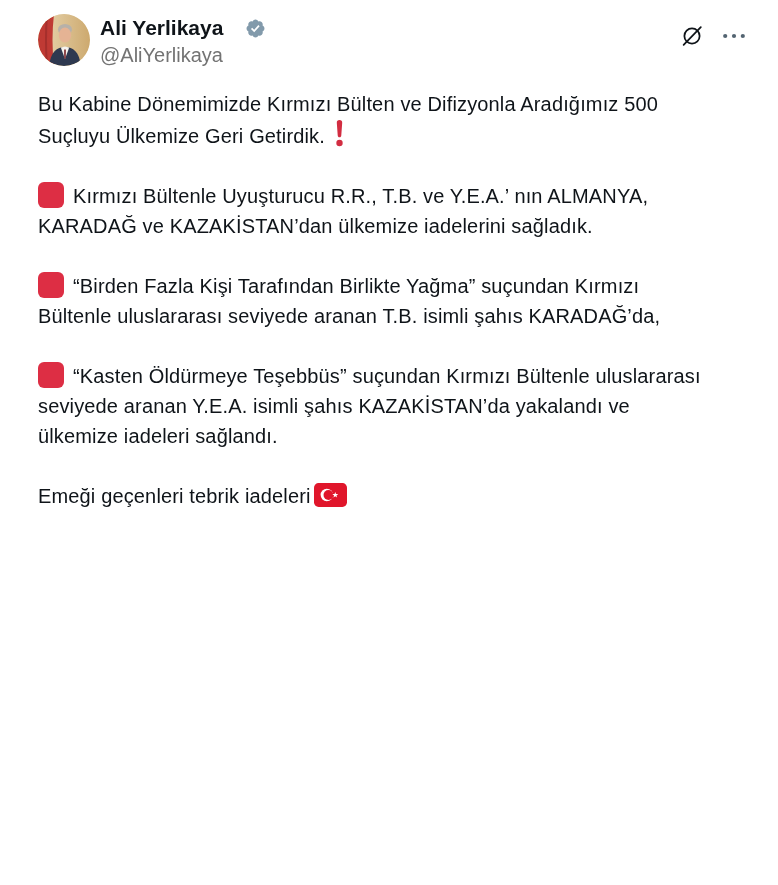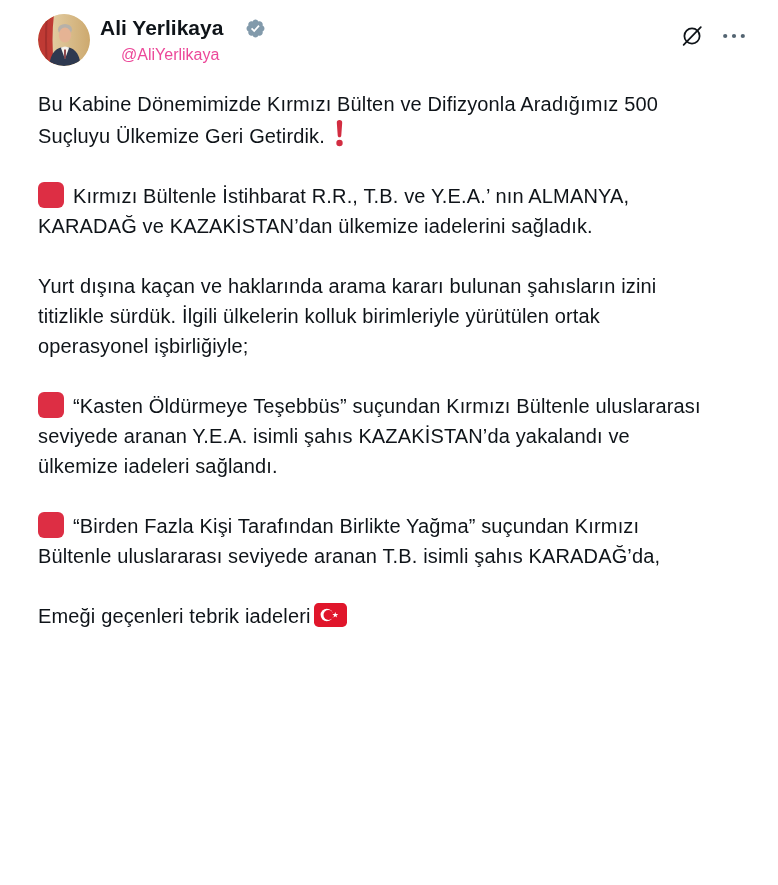--- a/index.html
+++ b/index.html
@@ -21,23 +21,22 @@
   }
   .avatar svg { display: block; width: 52px; height: 52px; }
   .user-block { margin-left: 10px; padding-top: 1px; }
   .name-row { display: flex; align-items: center; gap: 22px; }
   .display-name {
     font-weight: 700; font-size: 21px; line-height: 26px;
     cursor: pointer;
   }
   .verified { width: 21px; height: 21px; margin-top: 1px; }
   .handle {
-    color: #ec4899; font-size: 16px; line-height: 24px; margin-top: 2px;
+    color: #737373; font-size: 20px; line-height: 24px; margin-top: 2px;
     cursor: pointer;
-    margin-left: 21px;
   }
   .header-actions {
     margin-left: auto; display: flex; align-items: center; gap: 13px;
     padding-top: 7px;
   }
   .icon-btn {
     background: none; border: none; padding: 2px; cursor: pointer;
     display: flex; align-items: center; justify-content: center;
   }
 
@@ -117,35 +116,32 @@
   </div>
 
   <div class="tweet-body">
 
     <p class="para"><span class="ptext">Bu Kabine Dönemimizde Kırmızı Bülten ve Difizyonla Aradığımız 500
 Suçluyu Ülkemize Geri Getirdik. </span><svg class="emoji-svg emoji-excl" width="13" height="28" viewBox="0 0 13 28">
           <path d="M6.5 1 C8.3 1 9.3 2 9.2 3.8 L8.3 16.2 C8.2 17.6 7.6 18.3 6.5 18.3 C5.4 18.3 4.8 17.6 4.7 16.2 L3.8 3.8 C3.7 2 4.7 1 6.5 1 Z" fill="#d22d41"></path>
           <circle cx="6.5" cy="24" r="3.2" fill="#d22d41"></circle>
         </svg></p>
 
-    <p class="para"><span class="emoji-square"></span><span class="ptext">Kırmızı Bültenle İstihbarat R.R., T.B. ve Y.E.A.’ nın ALMANYA,
+    <p class="para"><span class="emoji-square"></span><span class="ptext">Kırmızı Bültenle Uyuşturucu R.R., T.B. ve Y.E.A.’ nın ALMANYA,
 KARADAĞ ve KAZAKİSTAN’dan ülkemize iadelerini sağladık.</span></p>
 
 
-    <p class="para"><span class="ptext">Yurt dışına kaçan ve haklarında arama kararı bulunan şahısların izini
-titizlikle sürdük. İlgili ülkelerin kolluk birimleriyle yürütülen ortak
-operasyonel işbirliğiyle;</span></p>
 
+
+    <p class="para"><span class="emoji-square"></span><span class="ptext">“Birden Fazla Kişi Tarafından Birlikte Yağma” suçundan Kırmızı
+Bültenle uluslararası seviyede aranan T.B. isimli şahıs KARADAĞ’da,</span></p>
 
     <p class="para"><span class="emoji-square"></span><span class="ptext">“Kasten Öldürmeye Teşebbüs” suçundan Kırmızı Bültenle uluslararası
 seviyede aranan Y.E.A. isimli şahıs KAZAKİSTAN’da yakalandı ve
 ülkemize iadeleri sağlandı.</span></p>
-
-    <p class="para"><span class="emoji-square"></span><span class="ptext">“Birden Fazla Kişi Tarafından Birlikte Yağma” suçundan Kırmızı
-Bültenle uluslararası seviyede aranan T.B. isimli şahıs KARADAĞ’da,</span></p>
 
     <p class="para"><span class="ptext">Emeği geçenleri tebrik iadeleri</span><svg class="emoji-svg emoji-flag" width="33" height="24" viewBox="0 0 36 26">
           <rect x="0" y="0" width="36" height="26" rx="5" fill="#e0162b"></rect>
           <circle cx="14" cy="13" r="6.8" fill="#ffffff"></circle>
           <circle cx="15.8" cy="13" r="5.4" fill="#e0162b"></circle>
           <g transform="translate(23.2,13)">
             <polygon points="0,-3.4 0.8,-1.1 3.2,-1.05 1.3,0.42 2,2.75 0,1.38 -2,2.75 -1.3,0.42 -3.2,-1.05 -0.8,-1.1" fill="#ffffff"></polygon>
           </g>
         </svg></p>
 

